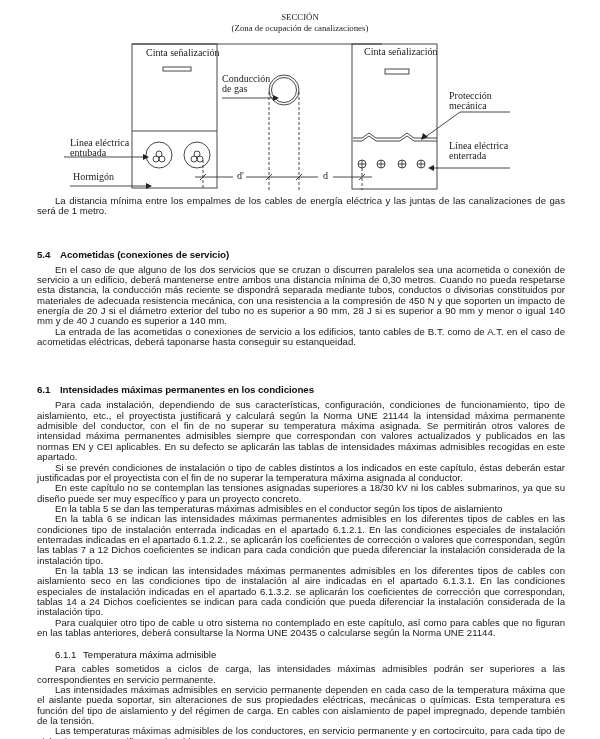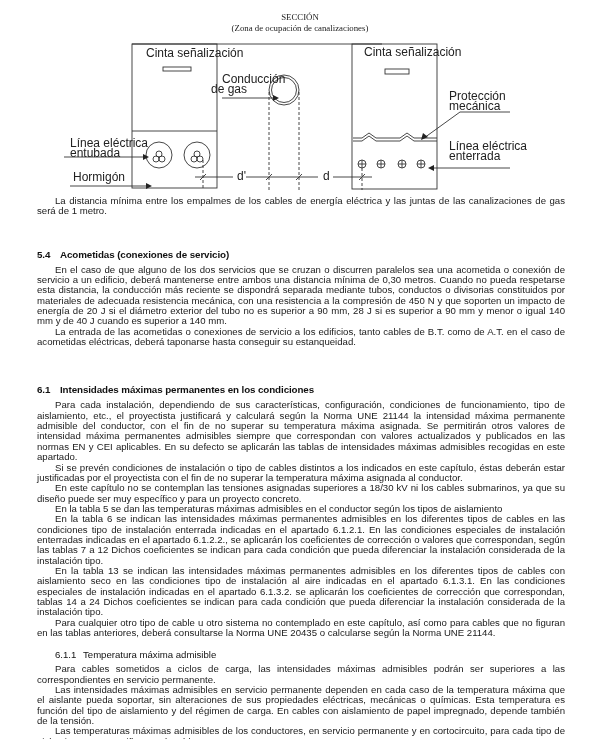--- a/index.html
+++ b/index.html
@@ -2,21 +2,21 @@
 <html><head>
 <meta charset="utf-8">
 <style>
   html, body { margin: 0; padding: 0; background: #ffffff; }
   body { width: 600px; height: 739px; position: relative; overflow: hidden; color: #1a1a1a; }
   .page { position: absolute; left: 0; top: 0; width: 600px; height: 739px; }
 
   
   .diagram { position: absolute; left: 0; top: 0; width: 600px; height: 190px; padding-left: 45px; }
   .diagram svg { position: absolute; left: 0; top: 0; }
-  .dlabel { position: absolute; font-family: Liberation Sans, sans-serif; font-size: 12px; line-height: 10px; color: #222; white-space: nowrap; }
+  .dlabel { position: absolute; font-family: Liberation Serif, serif; font-size: 10px; line-height: 10px; color: #222; white-space: nowrap; }
   .dtitle { position: absolute; left: 0; width: 600px; text-align: center; font-family: "Liberation Serif", serif; font-size: 8.8px; line-height: 10.5px; color: #222; }
 
   
   .body { position: absolute; left: 37px; top: 196px; width: 528px; font-family: "Liberation Sans", sans-serif; font-size: 9.6px; line-height: 10.35px; color: #1a1a1a; }
   .body p { margin: 0; text-align: justify; text-indent: 18px; }
   .body p.last { text-align-last: left; }
   .gap-s { height: 11px; }
   .gap-m { height: 12px; }
   h2, h3, h4 { margin: 0; font-family: "Liberation Sans", sans-serif; color: #111; }
   h2.sec { font-size: 9.8px; font-weight: bold; line-height: 12px; letter-spacing: -0.1px; }
@@ -103,21 +103,21 @@
         <polygon points="428,168 434,165 434,171"></polygon>
       </g>
     </svg>
 
     <div class="dtitle" style="top:12px;">SECCIÓN</div>
     <div class="dtitle" style="top:23px;">(Zona de ocupación de canalizaciones)</div>
 
     <div class="dlabel" style="left:146px; top:48px;">Cinta señalización</div>
     <div class="dlabel" style="left:364px; top:47px;">Cinta señalización</div>
     <div class="dlabel" style="left:222px; top:74px;">Conducción</div>
-    <div class="dlabel" style="left:211px; top:84px;">de gas</div>
+    <div class="dlabel" style="left:222px; top:84px;">de gas</div>
     <div class="dlabel" style="left:70px; top:138px;">Línea eléctrica</div>
     <div class="dlabel" style="left:70px; top:148px;">entubada</div>
     <div class="dlabel" style="left:73px; top:172px;">Hormigón</div>
     <div class="dlabel" style="left:449px; top:91px;">Protección</div>
     <div class="dlabel" style="left:449px; top:101px;">mecánica</div>
     <div class="dlabel" style="left:449px; top:141px;">Línea eléctrica</div>
     <div class="dlabel" style="left:449px; top:151px;">enterrada</div>
     <div class="dlabel" style="left:237px; top:171px;">d'</div>
     <div class="dlabel" style="left:323px; top:171px;">d</div>
   </div>

